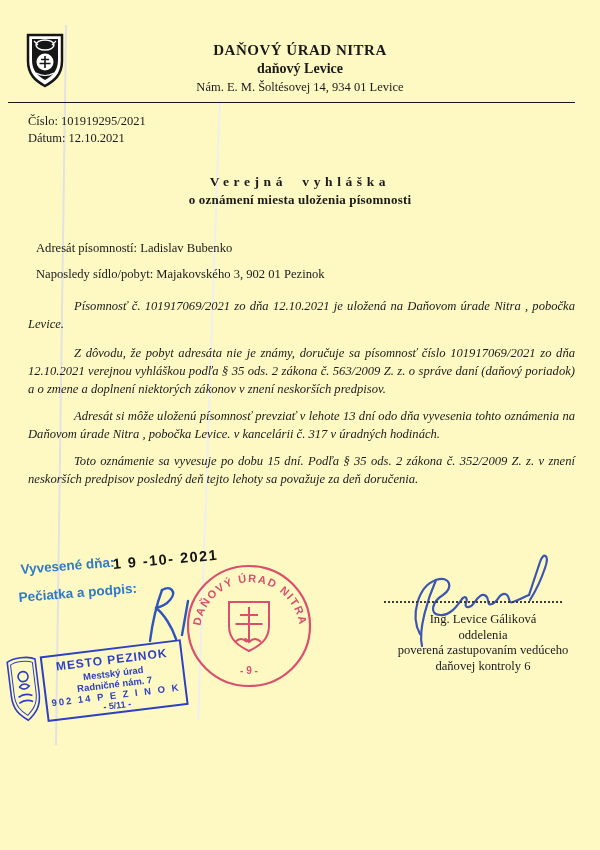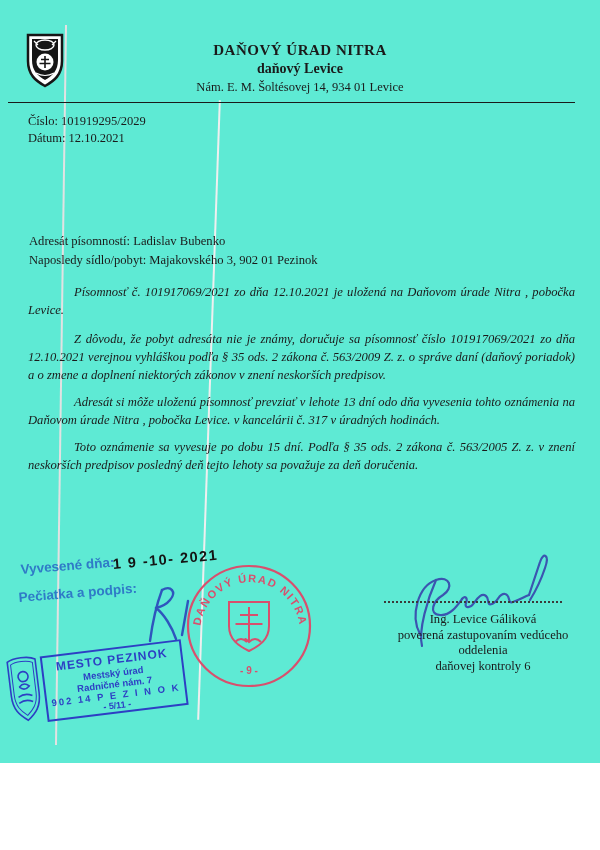--- a/index.html
+++ b/index.html
@@ -1,36 +1,36 @@
 <!DOCTYPE html>
 <html><head>
 <meta charset="utf-8">
 <style>
   html,body{margin:0;padding:0;background:#ffffff;}
-  #page{position:relative;width:600px;height:763px;background:#5eead4;overflow:hidden;
+  #page{position:relative;width:600px;height:850px;background:#fef9c3;overflow:hidden;
         font-family:"Liberation Serif", serif;color:#1a1a1a;}
   
   .fold{position:absolute;background:#e2e2e2;}
   .fold2{position:absolute;background:#efefef;}
   
   .hdr-emblem{position:absolute;left:24px;top:31px;}
   .hdr-text{position:absolute;left:0;top:42px;width:600px;text-align:center;}
   .hdr-title{font-size:15px;font-weight:bold;letter-spacing:.5px;}
   .hdr-sub{font-size:14px;font-weight:bold;margin-top:2px;}
   .hdr-addr{font-size:12.5px;font-weight:normal;margin-top:3px;}
   .rule{position:absolute;left:8px;top:102px;width:567px;height:0;border-top:1.6px solid #1a1a1a;}
   
   .meta{position:absolute;left:28px;top:113px;font-size:12.5px;line-height:17px;}
   
   .notice{position:absolute;left:0;top:174px;width:600px;text-align:center;}
   .notice-title{font-size:13.5px;font-weight:bold;letter-spacing:.34em;word-spacing:.55em;}
   .notice-sub{font-size:13px;font-weight:bold;margin-top:2px;letter-spacing:.2px;}
   
   .bodytext{position:absolute;left:28px;top:232px;width:547px;font-size:12.6px;line-height:17.6px;}
-  .addr p{margin:1px;}
+  .addr p{margin:8px;}
   .bodytext p.para{margin:0;text-align:justify;text-indent:46px;font-style:italic;}
   .p1{margin-top:15px !important;}
   .p2{margin-top:12px !important;}
   .p3{margin-top:10px !important;}
   .p4{margin-top:10px !important;}
   
   .blue-label{position:absolute;font-family:"Liberation Sans",sans-serif;font-weight:bold;
               font-size:13.5px;transform:rotate(-4.5deg);transform-origin:left top;}
   .date-stamp{position:absolute;left:112px;top:556px;font-family:"Liberation Sans",sans-serif;
               font-weight:bold;font-size:14.5px;letter-spacing:1.5px;color:#141414;
@@ -73,34 +73,38 @@
   </div>
 
   <div class="hdr-text">
     <div class="hdr-title">DAŇOVÝ ÚRAD NITRA</div>
     <div class="hdr-sub">daňový Levice</div>
     <div class="hdr-addr">Nám. E. M. Šoltésovej 14, 934 01 Levice</div>
   </div>
   <div class="rule"></div>
 
   <div class="meta">
-    <div>Číslo: 101919295/2029</div>
+    <div>Číslo: 101919295/2021</div>
     <div>Dátum: 12.10.2021</div>
   </div>
 
+  <div class="notice">
+    <div class="notice-title">Verejná vyhláška</div>
+    <div class="notice-sub">o oznámení miesta uloženia písomnosti</div>
+  </div>
 
   <div class="bodytext">
     <div class="addr">
       <p>Adresát písomností: Ladislav Bubenko</p>
       <p>Naposledy sídlo/pobyt: Majakovského 3, 902 01 Pezinok</p>
     </div>
     <p class="para p1">Písomnosť č. 101917069/2021 zo dňa 12.10.2021 je uložená na Daňovom úrade Nitra , pobočka Levice.</p>
     <p class="para p2">Z dôvodu, že pobyt adresáta nie je známy, doručuje sa písomnosť číslo 101917069/2021 zo dňa 12.10.2021 verejnou vyhláškou podľa § 35 ods. 2 zákona č. 563/2009 Z. z. o správe daní (daňový poriadok) a o zmene a doplnení niektorých zákonov v znení neskorších predpisov.</p>
     <p class="para p3">Adresát si môže uloženú písomnosť prevziať v lehote 13 dní odo dňa vyvesenia tohto oznámenia na Daňovom úrade Nitra , pobočka Levice. v kancelárii č. 317 v úradných hodinách.</p>
-    <p class="para p4">Toto oznámenie sa vyvesuje po dobu 15 dní. Podľa § 35 ods. 2 zákona č. 563/2005 Z. z. v znení neskorších predpisov posledný deň tejto lehoty sa považuje za deň doručenia.</p>
+    <p class="para p4">Toto oznámenie sa vyvesuje po dobu 15 dní. Podľa § 35 ods. 2 zákona č. 352/2009 Z. z. v znení neskorších predpisov posledný deň tejto lehoty sa považuje za deň doručenia.</p>
   </div>
 
   <div class="blue-label" style="left:20px;top:562px;color:#2f7ac7;">Vyvesené dňa:</div>
   <div class="date-stamp">1 9 -10- 2021</div>
   <div class="blue-label" style="left:18px;top:590px;color:#2f7ac7;">Pečiatka a podpis:</div>
 
   <div class="ink-mark">
     <svg width="55" height="62" viewBox="0 0 55 62">
       <g fill="none" stroke="#2f55bd" stroke-width="2.4" stroke-linecap="round">
         <path d="M10 57 C12 42 16 22 22 6"></path>
@@ -157,18 +161,18 @@
         <path d="M34 42 C26 60 16 92 20 108"></path>
         <path d="M60 61 C63 57 66 60 64 65 C62 70 68 71 72 65 C76 59 80 55 84 58 C88 61 84 68 90 66 C96 64 97 55 103 56 C109 57 105 66 111 64 C117 62 122 59 127 57"></path>
         <path d="M127 57 L138 24 C141 14 148 16 143 30 C139 42 133 54 128 62"></path>
       </g>
     </svg>
   </div>
 
   <div class="dotline"></div>
   <div class="signatory">
     <div>Ing. Levice Gáliková</div>
+    <div>oddelenia</div>
     <div>poverená zastupovaním vedúceho</div>
-    <div>oddelenia</div>
     <div>daňovej kontroly 6</div>
   </div>
 
 </div>
 
 </body></html>

